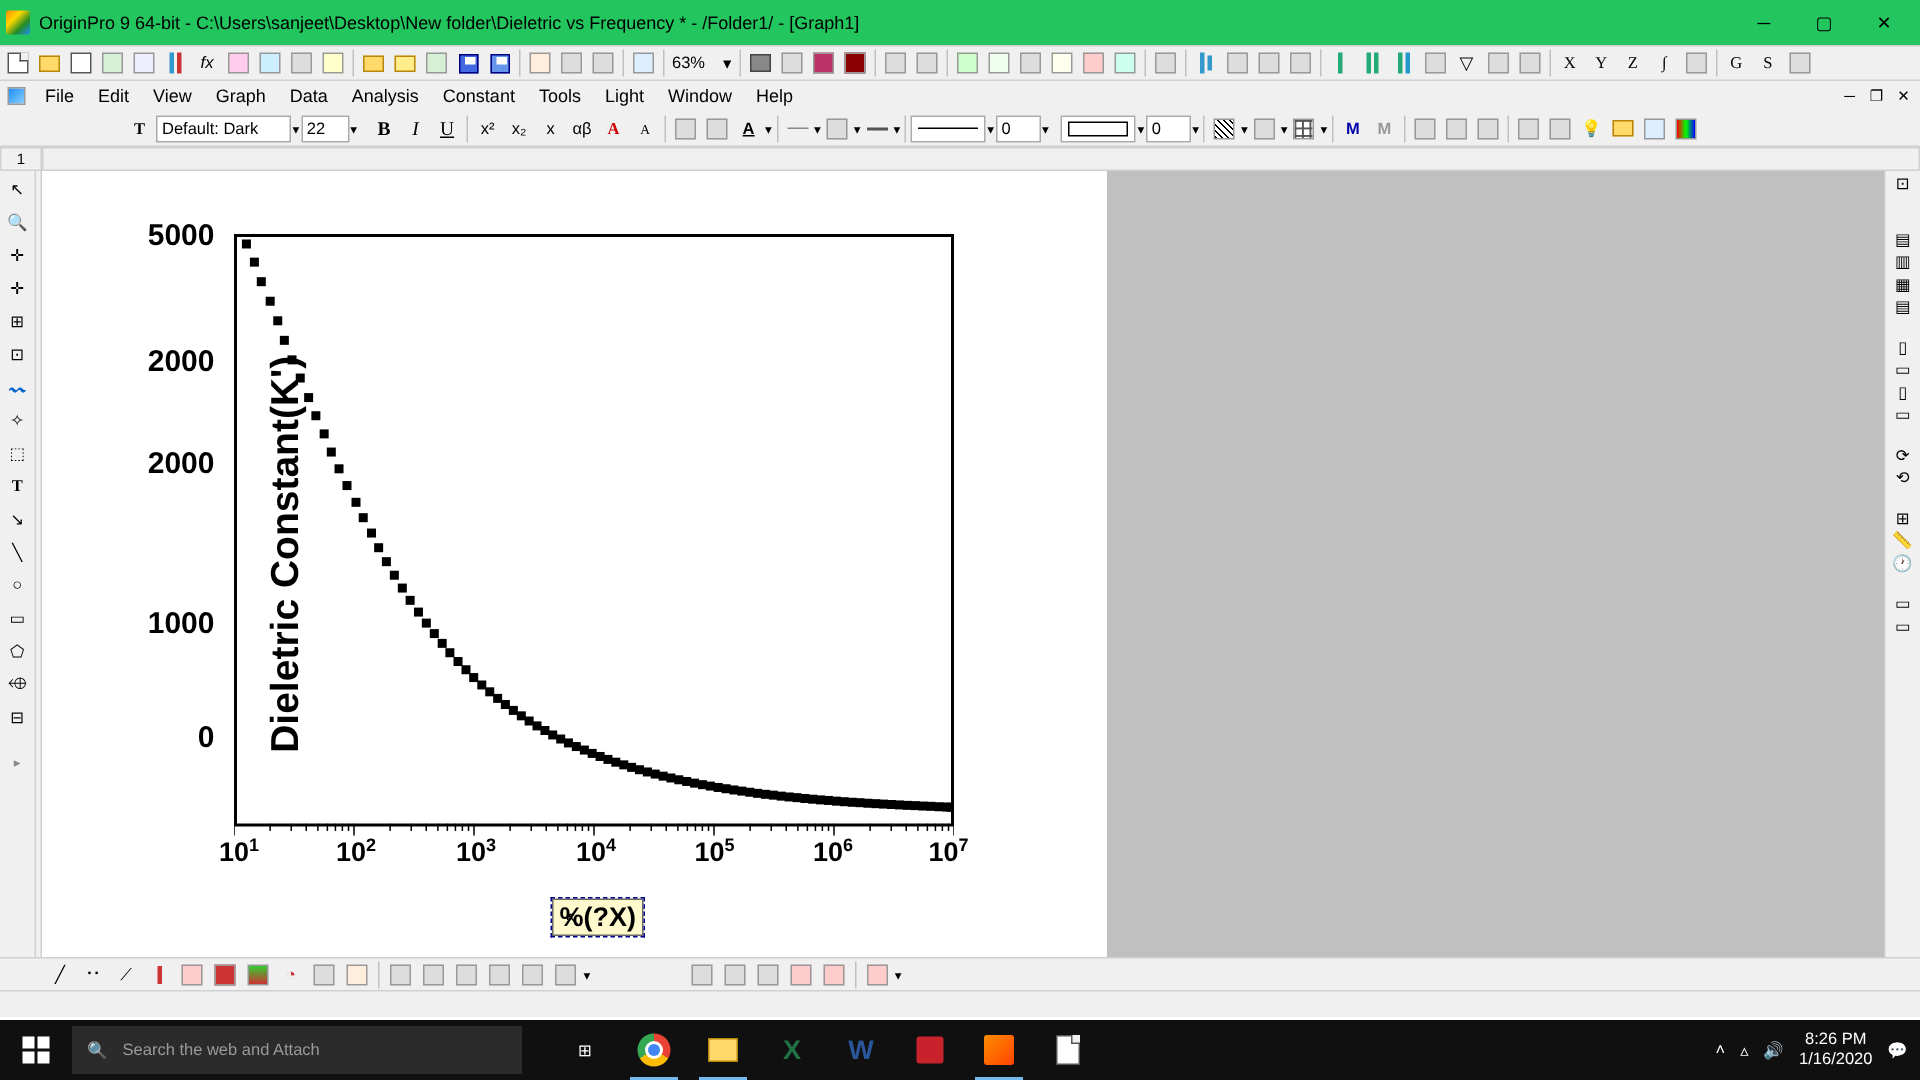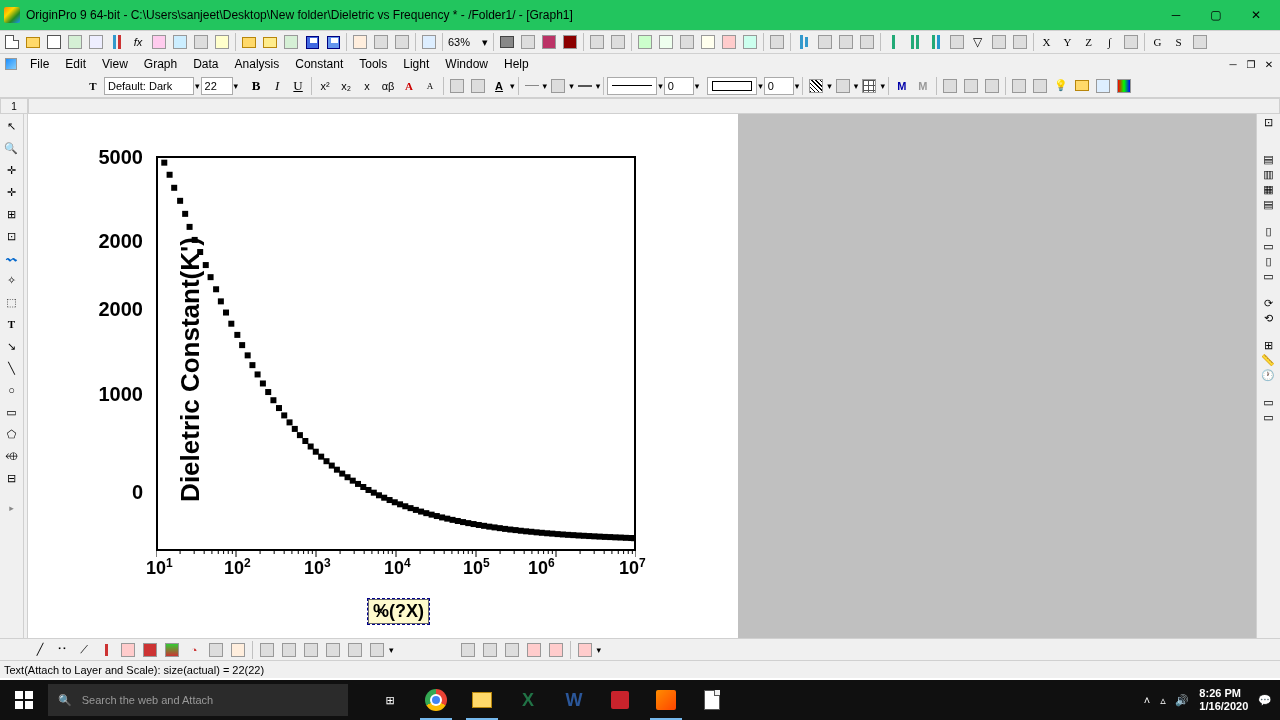--- a/index.html
+++ b/index.html
@@ -68,21 +68,21 @@
 
 .taskbar { position: absolute; bottom: 0; left: 0; right: 0; height: 40px; background: #101010; display: flex; align-items: center; }
 .start-btn { width: 48px; height: 40px; display: flex; align-items: center; justify-content: center; }
 .win-logo { width: 18px; height: 18px; display: grid; grid-template-columns: 1fr 1fr; gap: 2px; }
 .win-logo div { background: #fff; }
 .search-box { height: 32px; width: 300px; background: #2b2b2b; display: flex; align-items: center; padding: 0 10px; color: #999; font-size: 13px; }
 .task-icons { display: flex; margin-left: 20px; gap: 2px; }
 .task-icon { width: 44px; height: 40px; display: flex; align-items: center; justify-content: center; position: relative; }
 .task-icon.active::after { content: ''; position: absolute; bottom: 0; left: 6px; right: 6px; height: 2px; background: #76b9ed; }
 .tray { margin-left: auto; display: flex; align-items: center; color: #fff; font-size: 11px; padding-right: 8px; gap: 10px; }
-.tray .clock { text-align: left; line-height: 1.2; font-weight: bold; }
+.tray .clock { text-align: center; line-height: 1.2; }
 
 
 .ico-doc { width:14px; height:14px; border:1px solid #555; background:#fff; position:relative; }
 .ico-doc::after { content:''; position:absolute; right:-1px; top:-1px; width:5px; height:5px; background:#f0f0f0; border-left:1px solid #555; border-bottom:1px solid #555; }
 .ico-folder { width:14px; height:11px; background:#ffd96a; border:1px solid #b8860b; }
 .ico-save { width:13px; height:13px; background:#4169e1; border:1px solid #000080; position:relative; }
 .ico-save::after { content:''; position:absolute; left:3px; top:1px; width:7px; height:5px; background:#fff; }
 .ico-print { width:14px; height:12px; background:#888; border:1px solid #444; }
 .ico-gen { width:14px; height:14px; background:#ddd; border:1px solid #999; }
 .ico-col { width:3px; height:14px; background:#39c; margin:0 1px; display:inline-block; }
@@ -468,21 +468,21 @@
   <div class="ruler-v"></div>
   <div class="canvas">
     <div class="gray-area"></div>
 
     <div class="y-label">Dieletric Constant(K')</div>
 
     <div class="y-ticks">
       <div class="y-tick" style="top:-10px">5000</div>
       <div class="y-tick" style="top:74px">2000</div>
       <div class="y-tick" style="top:142px">2000</div>
-      <div class="y-tick" style="top:227px">1000</div>
+      <div class="y-tick" style="top:249px">1000</div>
       <div class="y-tick" style="top:325px;right:10px">0</div>
     </div>
 
     <div class="plot-frame">
       <svg id="plot-svg" width="476" height="391">
           <rect x="3.281712186444908" y="1.6547619047618696" width="6" height="6" fill="#000"></rect>
           <rect x="8.592824163806878" y="13.757142857142867" width="6" height="6" fill="#000"></rect>
           <rect x="13.193518624036699" y="26.79047619047617" width="6" height="6" fill="#000"></rect>
           <rect x="19.114452342257756" y="39.82380952380953" width="6" height="6" fill="#000"></rect>
           <rect x="24.16553267856169" y="52.85714285714289" width="6" height="6" fill="#000"></rect>
@@ -634,21 +634,21 @@
           </g>
       </svg>
     </div>
 
     <div class="x-ticks">
       <div class="x-tick" style="left:-10px">10<sup>1</sup></div>
       <div class="x-tick" style="left:68px">10<sup>2</sup></div>
       <div class="x-tick" style="left:148px">10<sup>3</sup></div>
       <div class="x-tick" style="left:228px">10<sup>4</sup></div>
       <div class="x-tick" style="left:307px">10<sup>5</sup></div>
-      <div class="x-tick" style="left:372px">10<sup>6</sup></div>
+      <div class="x-tick" style="left:386px">10<sup>6</sup></div>
       <div class="x-tick" style="left:463px">10<sup>7</sup></div>
     </div>
 
     <div class="x-label-box">%(?X)</div>
     <div class="cursor-overlay">↖</div>
   </div>
   <div class="tools-right">
     <div class="tool">⊡</div>
     <div style="height:20px"></div>
     <div class="tool">▤</div>
@@ -736,21 +736,20 @@
       <span class="ico-gen" style="background:#fcc"></span>
     </button>
   <div class="tb-sep"></div>
   <button class="tb-btn">
       <span class="ico-gen" style="background:#fcc"></span>
     </button>
   <span style="font-size:9px">▾</span>
 </div>
 
 <div class="status-bar">
-  <div class="left">Text(Attach to Layer and Scale): size(actual) = 22(22)</div>
 </div>
 
 <div class="taskbar">
   <div class="start-btn">
     <div class="win-logo">
         <div></div>
         <div></div>
         <div></div>
         <div></div>
       </div>

